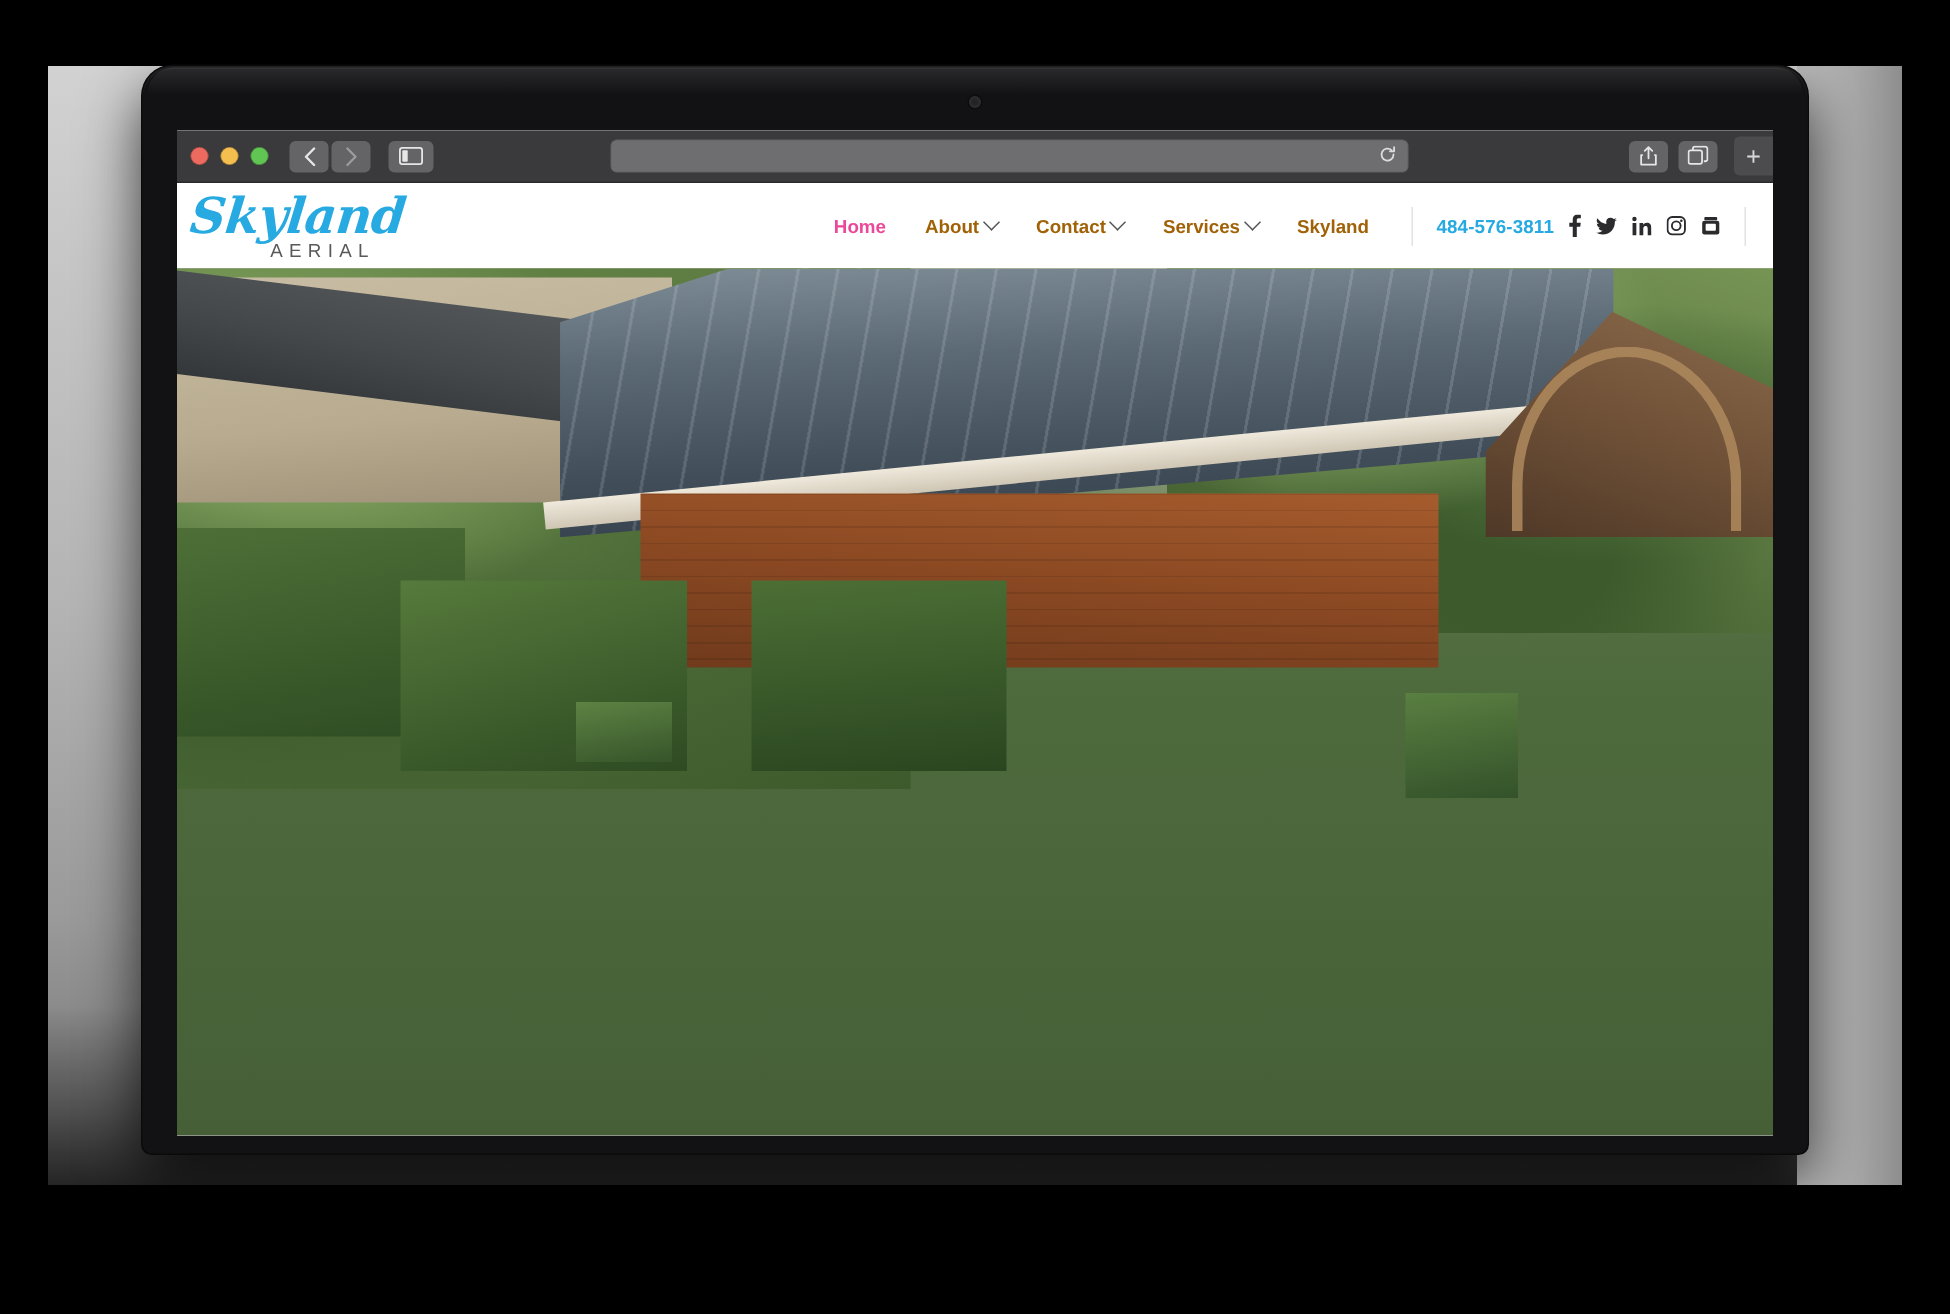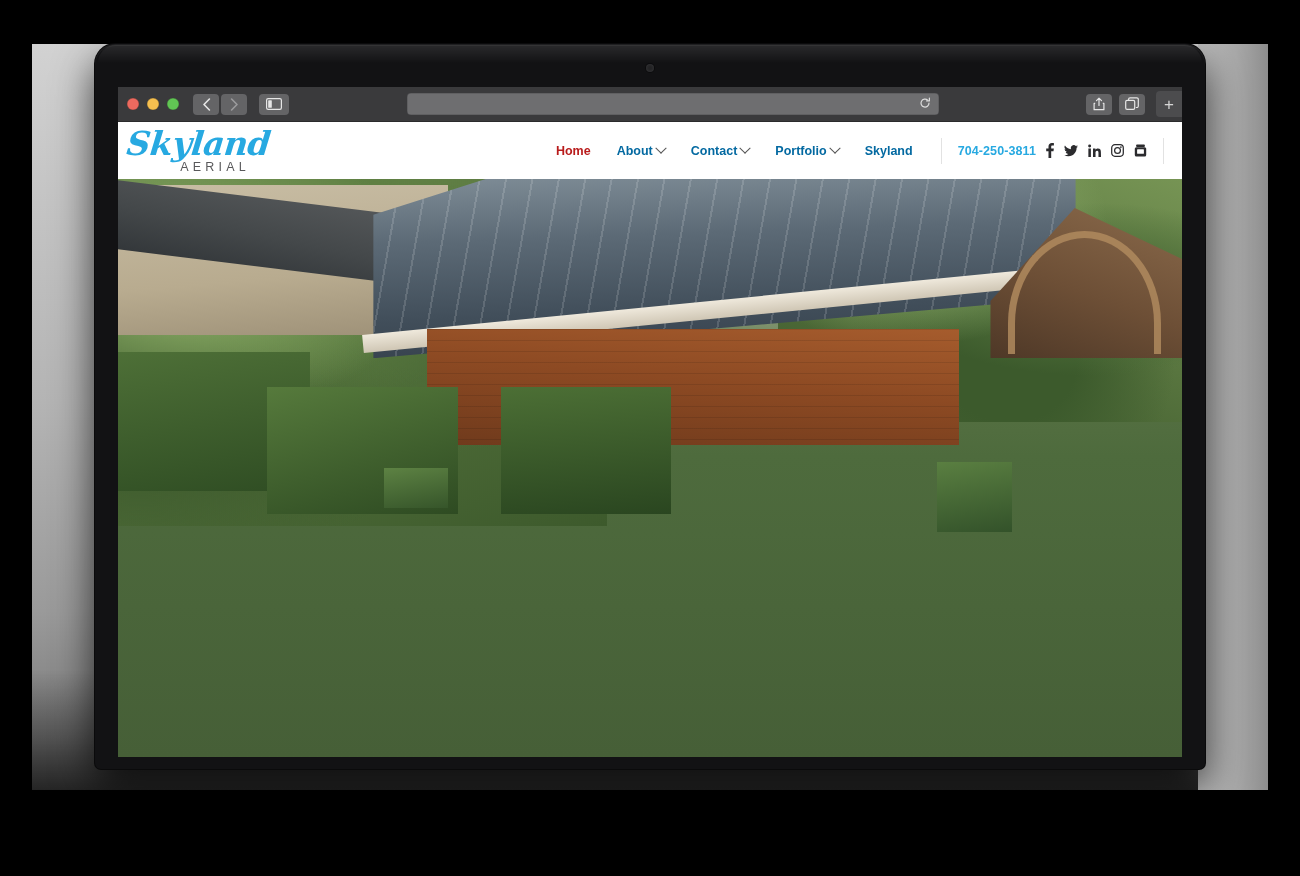--- a/index.html
+++ b/index.html
@@ -231,28 +231,28 @@
 
   .main-nav {
     display: flex;
     align-items: center;
     margin-left: auto;
     gap: 26px;
   }
   .nav-link {
     font-size: 12.5px;
     font-weight: bold;
-    color: #0369a1;
+    color: #a16207;
     text-decoration: none;
     white-space: nowrap;
     display: inline-flex;
     align-items: center;
     gap: 4px;
   }
-  .nav-link.active { color: #b91c1c; }
+  .nav-link.active { color: #ec4899; }
   .caret {
     display: inline-block;
     width: 7px; height: 7px;
     border-right: 1.3px solid #555;
     border-bottom: 1.3px solid #555;
     transform: rotate(45deg) translate(-2px,-2px);
   }
 
   .header-right {
     display: flex;
@@ -771,30 +771,30 @@
             </a>
             <a class="nav-link" href="#">
               <span>About</span>
               <i class="caret"></i>
             </a>
             <a class="nav-link" href="#">
               <span>Contact</span>
               <i class="caret"></i>
             </a>
             <a class="nav-link" href="#">
-              <span>Portfolio</span>
+              <span>Services</span>
               <i class="caret"></i>
             </a>
             <a class="nav-link" href="#">
               <span>Skyland</span>
             </a>
           </nav>
 
           <div class="header-right">
-            <a class="phone" href="#">704-250-3811</a>
+            <a class="phone" href="#">484-576-3811</a>
             <div class="social-row">
 
               <a class="social" href="#">
                 <svg width="8" height="15" viewBox="0 0 8 15">
                     <path fill="currentColor" d="M5.2 15V8.2h2.3l.35-2.65H5.2V3.86c0-.77.21-1.29 1.31-1.29h1.4V.2C7.67.16 6.84.08 5.88.08 3.87.08 2.5 1.31 2.5 3.57v2H.2v2.65h2.3V15z"></path>
                   </svg>
               </a>
 
               <a class="social" href="#">
                 <svg width="14" height="12" viewBox="0 0 14 12">

